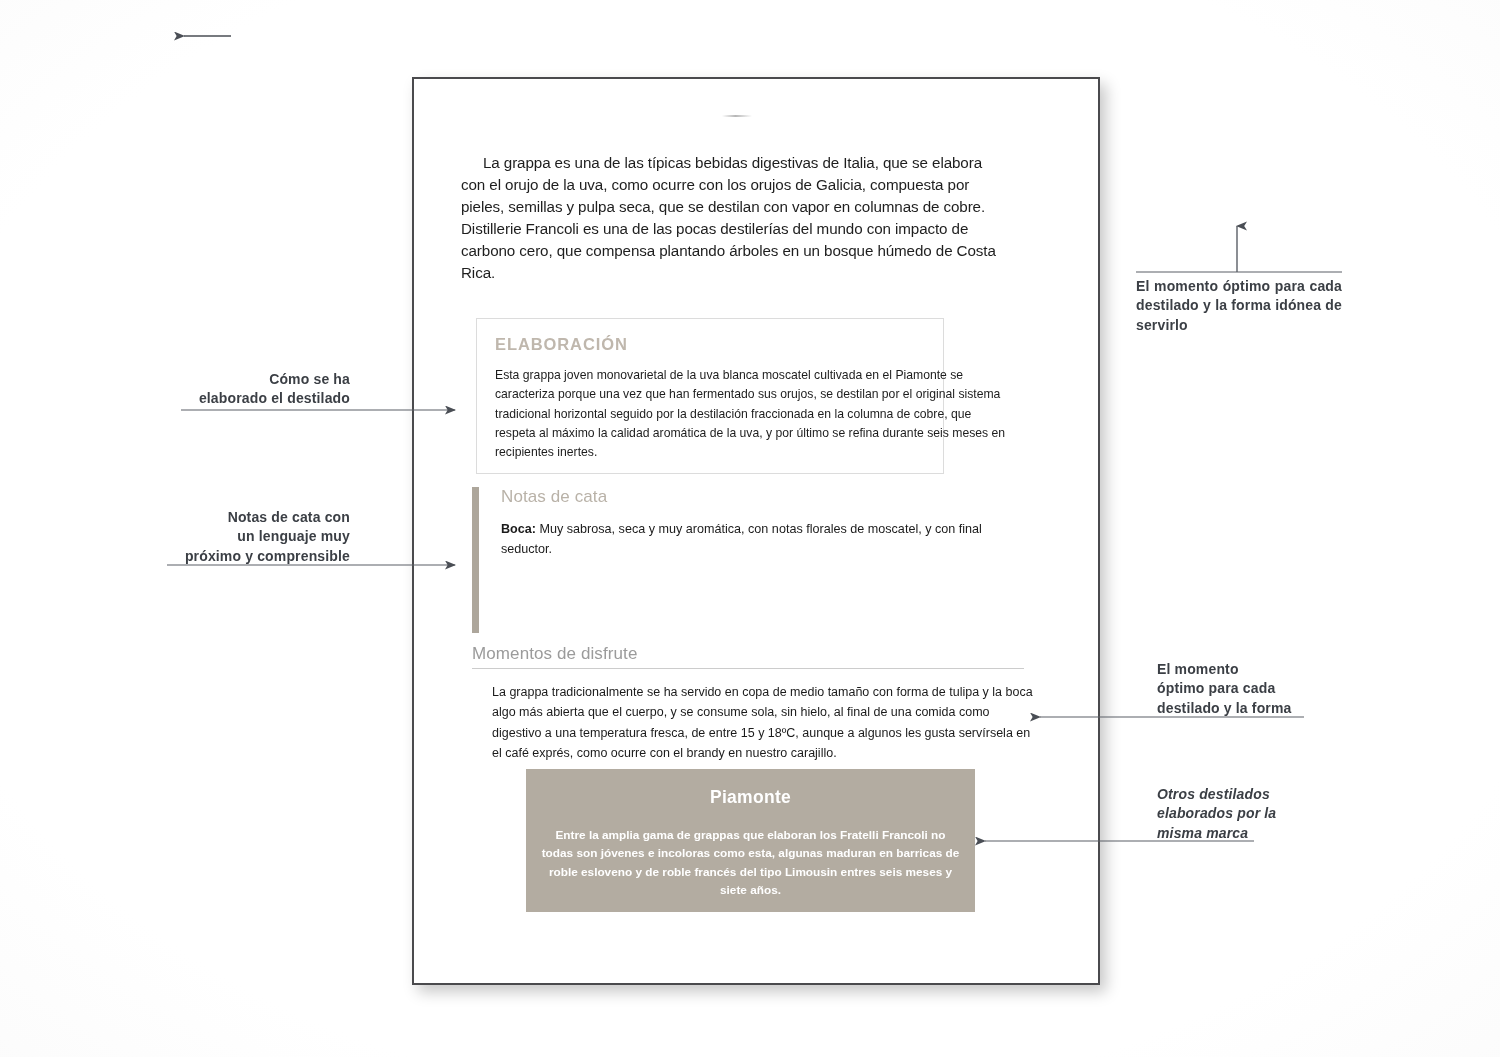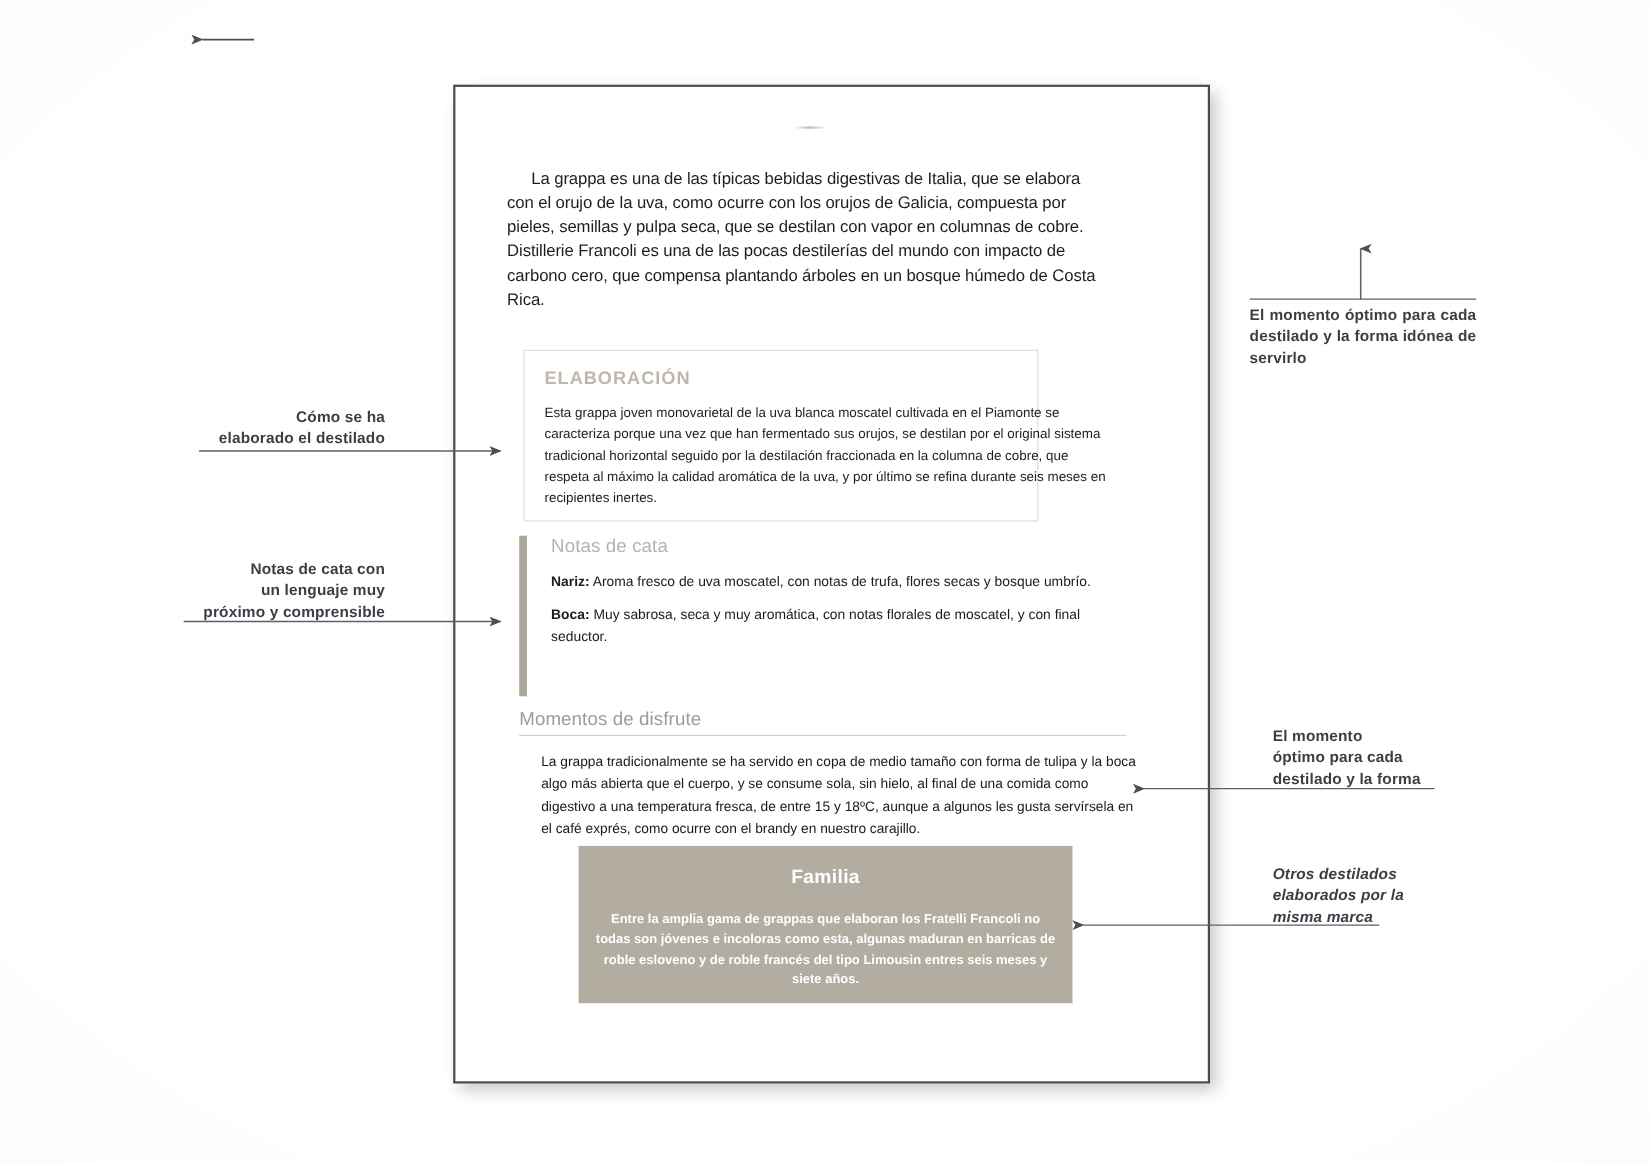--- a/index.html
+++ b/index.html
@@ -226,36 +226,33 @@
     <div class="elab-box">
       <div class="elab-title">ELABORACIÓN</div>
       <div class="elab-body">Esta grappa joven monovarietal de la uva blanca moscatel cultivada en el Piamonte se caracteriza porque una vez que han fermentado sus orujos, se destilan por el original sistema tradicional horizontal seguido por la destilación fraccionada en la columna de cobre, que respeta al máximo la calidad aromática de la uva, y por último se refina durante seis meses en recipientes inertes.</div>
     </div>
 
     <div class="notas">
       <div class="notas-bar"></div>
       <div class="notas-title">Notas de cata</div>
       <div class="notas-list">
         <div class="nota-item">
-          <b>Nariz:</b><span> Aroma fresco de uva moscatel, con notas de trufa, flores secas y bosque umbrío.</span>
-        </div>
-        <div class="nota-item">
           <b>Boca:</b><span> Muy sabrosa, seca y muy aromática, con notas florales de moscatel, y con final seductor.</span>
         </div>
       </div>
     </div>
 
     <div class="momentos">
       <div class="momentos-title">Momentos de disfrute</div>
       <div class="momentos-rule"></div>
       <div class="momentos-body">La grappa tradicionalmente se ha servido en copa de medio tamaño con forma de tulipa y la boca algo más abierta que el cuerpo, y se consume sola, sin hielo, al final de una comida como digestivo a una temperatura fresca, de entre 15 y 18ºC, aunque a algunos les gusta servírsela en el café exprés, como ocurre con el brandy en nuestro carajillo.</div>
     </div>
 
     <div class="familia">
-      <div class="familia-title">Familia</div>
+      <div class="familia-title">Piamonte</div>
       <div class="familia-body">Entre la amplia gama de grappas que elaboran los Fratelli Francoli no todas son jóvenes e incoloras como esta, algunas maduran en barricas de roble esloveno y de roble francés del tipo Limousin entres seis meses y siete años.</div>
     </div>
 
   </div>
 </div>
 
 <div class="anno right-just" style="left:178px; top:370px; width:172px;">Cómo se ha<br>elaborado el destilado</div>
 
 <div class="anno right-just" style="left:163px; top:508px; width:187px;">Notas de cata con<br>un lenguaje muy<br>próximo  y comprensible</div>
 

